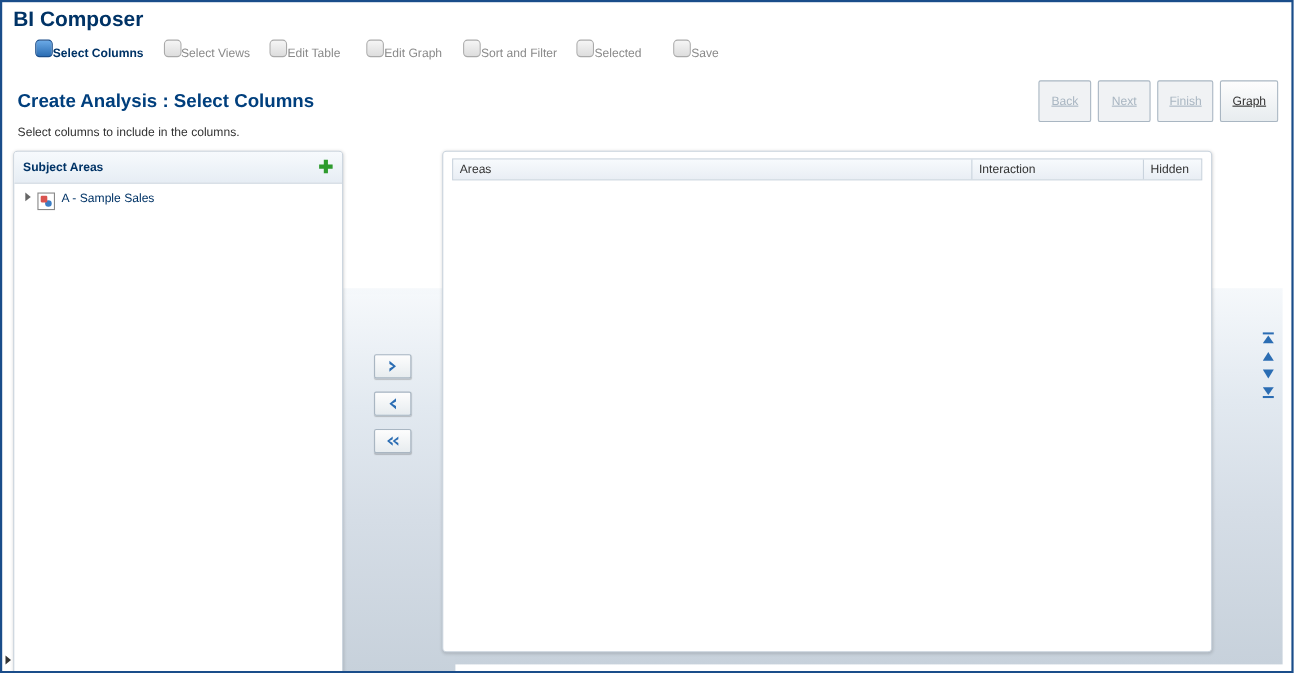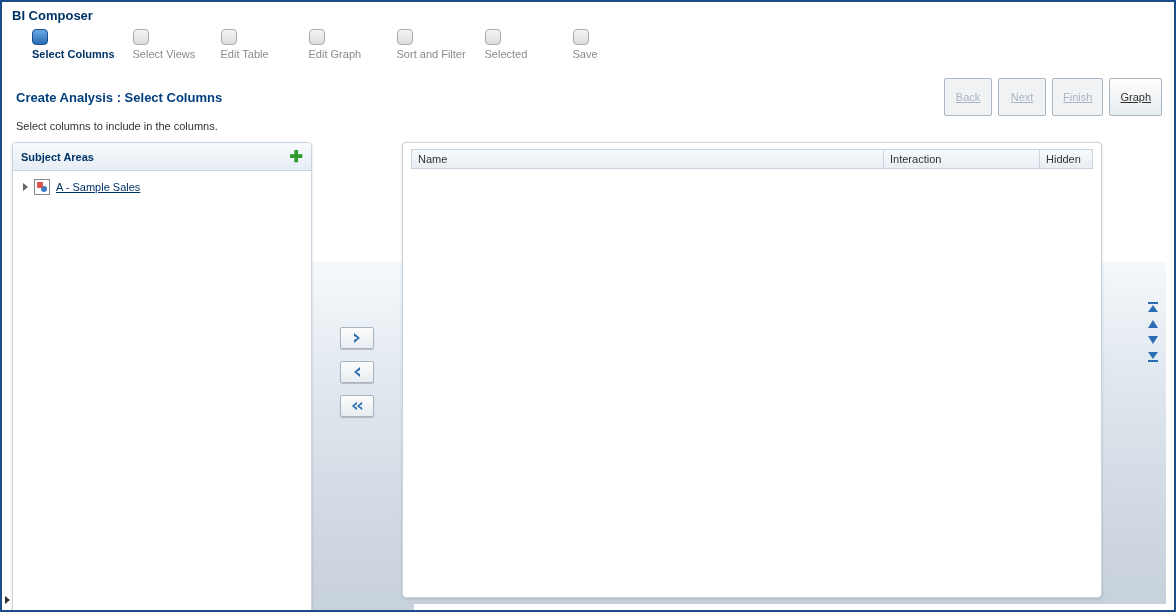--- a/index.html
+++ b/index.html
@@ -12,34 +12,33 @@
       font-size: 11px;
       color: #333;
       width: 1176px;
       height: 612px;
       background: #fff;
       border: 2px solid #1a4d8a;
       position: relative;
       overflow: hidden;
     }
     .app-title {
-      font-size: 13px;
+      font-size: 19px;
       font-weight: bold;
       color: #003366;
       padding: 6px 24px 4px 10px;
     }
     .wizard-steps {
       display: flex;
       gap: 18px;
       padding: 2px 10px 8px 30px;
     }
     .wizard-step {
       display: flex;
-      flex-direction: column;
-      align-items: flex-start;
+      align-items: flex-end;
       cursor: pointer;
       min-width: 70px;
     }
     .step-box {
       width: 16px;
       height: 16px;
       border-radius: 4px;
       border: 1px solid #aaa;
       background: linear-gradient(#f5f5f5, #ddd);
       margin-bottom: 3px;
@@ -56,21 +55,21 @@
       color: #003366;
       font-weight: bold;
     }
     .header-row {
       display: flex;
       justify-content: space-between;
       align-items: center;
       padding: 10px 12px 2px 14px;
     }
     .page-heading {
-      font-size: 13px;
+      font-size: 17px;
       font-weight: bold;
       color: #003f7d;
     }
     .nav-buttons {
       display: flex;
       gap: 6px;
     }
     .nav-btn {
       min-width: 48px;
       height: 38px;
@@ -127,26 +126,25 @@
       font-weight: bold;
       color: #003366;
     }
     .panel-body {
       flex: 1;
       padding: 6px 4px;
       overflow: auto;
     }
     .tree-item {
       display: flex;
-      align-items: center;
+      align-items: flex-start;
       gap: 6px;
       padding: 2px 6px;
       color: #003366;
       cursor: pointer;
-      text-decoration: underline;
     }
     .tree-toggle {
       width: 0;
       height: 0;
       border-top: 4px solid transparent;
       border-bottom: 4px solid transparent;
       border-left: 5px solid #666;
       cursor: pointer;
     }
     .tree-icon {
@@ -363,21 +361,21 @@
       <svg viewBox="0 0 14 12">
           <path fill="#2b6db3" d="M7 1 L1 6 L7 11 L7 8 L3.5 6 L7 4 Z"></path>
           <path fill="#2b6db3" d="M13 1 L7 6 L13 11 L13 8 L9.5 6 L13 4 Z"></path>
         </svg>
     </button>
   </div>
 
   <div class="panel right">
     <div class="panel-body">
       <div class="table-header">
-        <div class="th name">Name</div>
+        <div class="th name">Areas</div>
         <div class="th interaction">Interaction</div>
         <div class="th hidden">Hidden</div>
       </div>
     </div>
   </div>
 
   <div class="right-side-controls">
     <span class="reorder-icon">
       <svg viewBox="0 0 14 12">
           <rect x="2" y="0" width="10" height="2" fill="#2b6db3"></rect>

